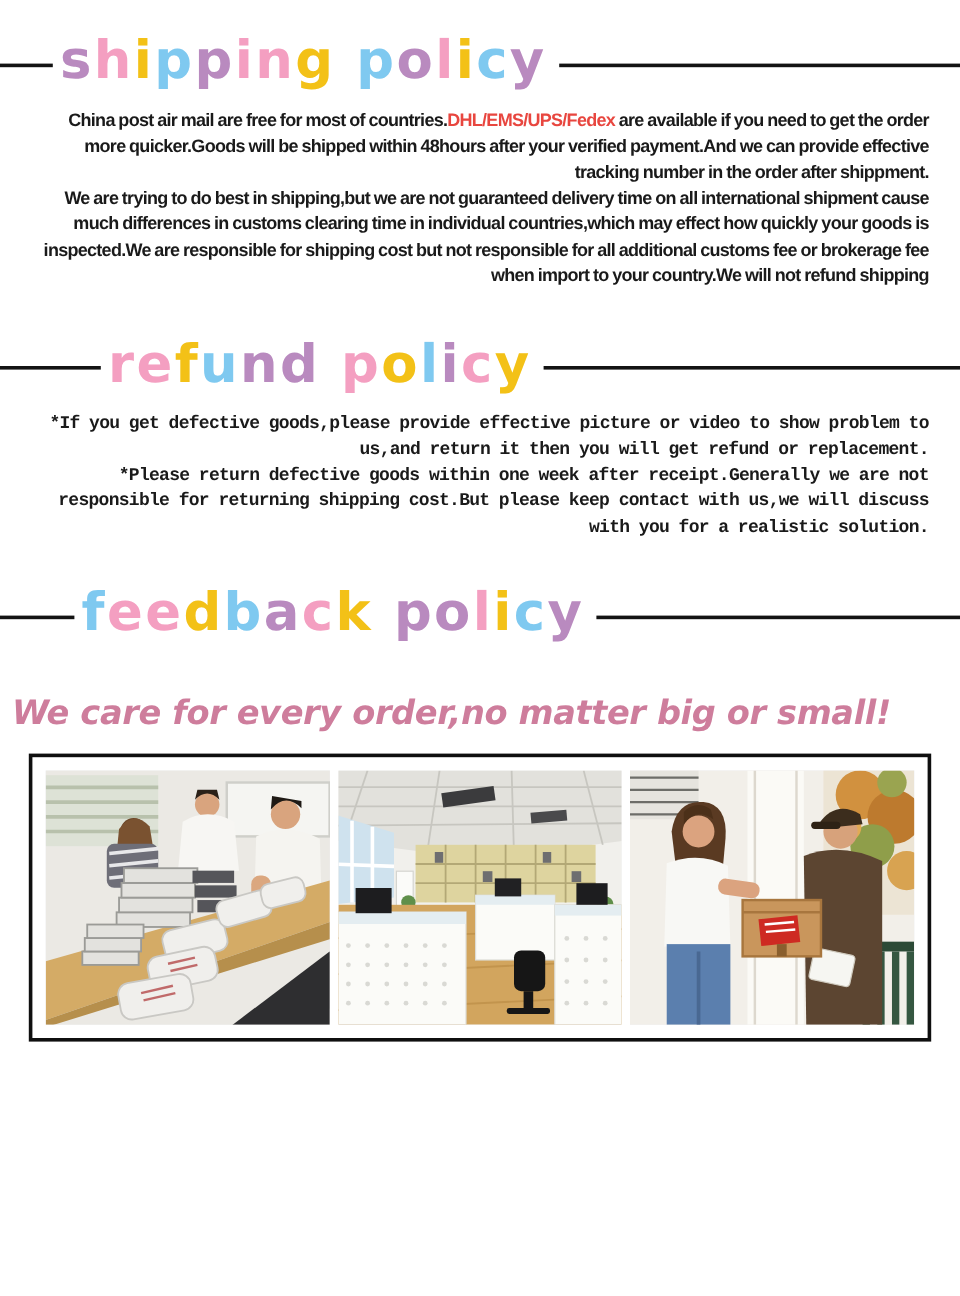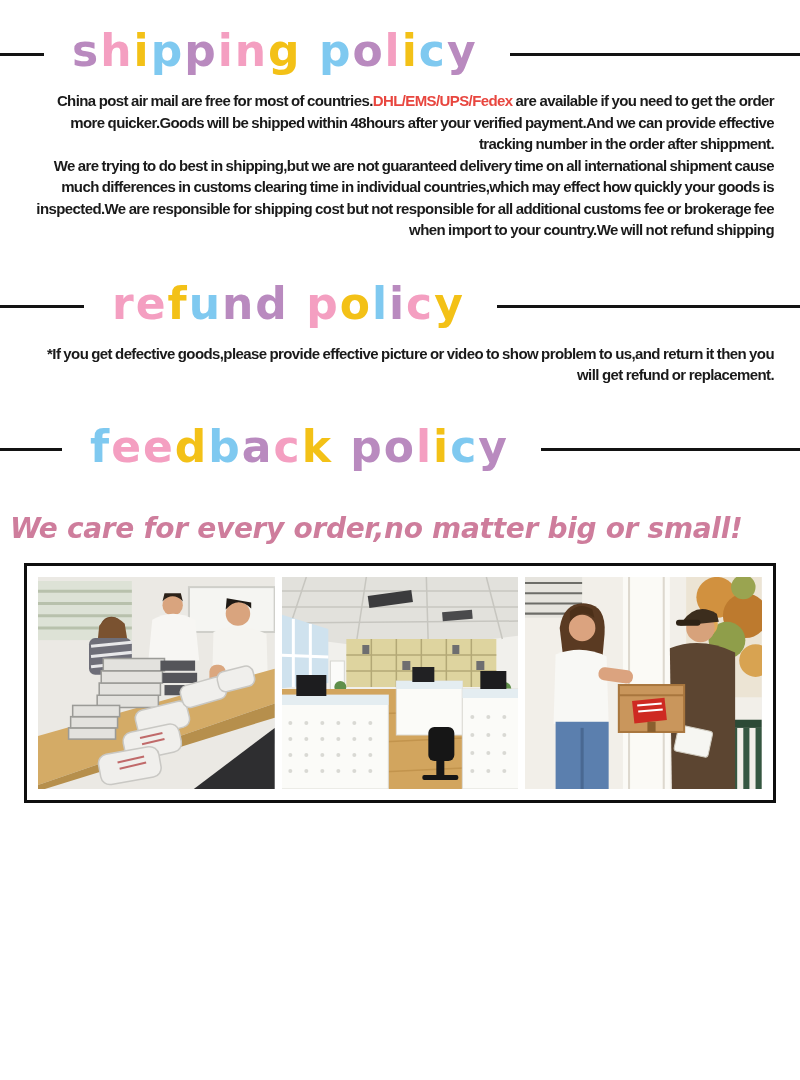--- a/index.html
+++ b/index.html
@@ -3,21 +3,21 @@
 <meta charset="utf-8">
 <style>
   html,body { margin:0; padding:0; }
   body {
     width:800px; background:#ffffff; color:#1a1a1a;
     font-family:"Liberation Sans", sans-serif;
     -webkit-font-smoothing:antialiased;
   }
 
   
-  .heading-row { display:flex; align-items:center;gap:22px; }
+  .heading-row { display:flex; align-items:center; }
   .rule { height:3px; background:#131313; }
   .rule-right { flex:1; }
   .bubble {
     margin:0; font-family:"DejaVu Sans", sans-serif; font-weight:bold;
     font-size:44px; line-height:1.05; letter-spacing:2px; white-space:pre;
     padding:0 10px 6px 6px;
   }
   .row-shipping { margin-top:28px; }
   .row-shipping .rule-left { width:44px; }
   .row-refund   { margin-top:40px; }
@@ -25,21 +25,21 @@
   .row-feedback { margin-top:38px;justify-content:flex-end; }
   .row-feedback .rule-left { width:62px; }
 
   
   .copy {
     margin:10px 26px 0; font-size:15px; font-weight:bold;
     letter-spacing:-0.6px; word-spacing:-0.5px; line-height:21.5px;
   }
   .copy p { margin:0;text-align:right; }
   .red { color:#e8463f; }
-  .item { padding-left:8px; text-indent:-8px; margin-bottom:7px; }
+  .item { padding-left:8px; text-indent:-8px; margin-bottom:7px;font-family:Liberation Mono, monospace; }
   .footer-line { padding-left:10px; margin-top:12px; }
 
   
   .tagline {
     margin:36px 10px 0; white-space:nowrap;
     font-family:"DejaVu Sans", sans-serif; font-weight:bold; font-style:italic;
     font-size:28px; letter-spacing:-0.3px; color:#ce7d9c;
   }
 
   
@@ -66,20 +66,21 @@
 </section>
 
 <section>
   <div class="heading-row row-refund">
     <span class="rule rule-left"></span>
     <h2 class="bubble"><span style="color: rgb(244, 159, 193);">r</span><span style="color: rgb(244, 159, 193);">e</span><span style="color: rgb(243, 193, 23);">f</span><span style="color: rgb(127, 201, 240);">u</span><span style="color: rgb(185, 138, 191);">n</span><span style="color: rgb(185, 138, 191);">d</span><span> </span><span style="color: rgb(244, 159, 193);">p</span><span style="color: rgb(243, 193, 23);">o</span><span style="color: rgb(127, 201, 240);">l</span><span style="color: rgb(185, 138, 191);">i</span><span style="color: rgb(244, 159, 193);">c</span><span style="color: rgb(243, 193, 23);">y</span></h2>
     <span class="rule rule-right"></span>
   </div>
   <div class="copy">
     <p class="item">*If you get defective goods,please provide effective picture or video to show problem to us,and  return it then you will get refund or replacement.</p>
+    <p class="item">*Please return defective goods within one week after receipt.Generally we are not responsible for returning shipping cost.But please keep contact with us,we will discuss with you for a realistic solution.</p>
   </div>
 </section>
 
 <section>
   <div class="heading-row row-feedback">
     <span class="rule rule-left"></span>
     <h2 class="bubble"><span style="color: rgb(127, 201, 240);">f</span><span style="color: rgb(244, 159, 193);">e</span><span style="color: rgb(244, 159, 193);">e</span><span style="color: rgb(243, 193, 23);">d</span><span style="color: rgb(127, 201, 240);">b</span><span style="color: rgb(185, 138, 191);">a</span><span style="color: rgb(244, 159, 193);">c</span><span style="color: rgb(243, 193, 23);">k</span><span> </span><span style="color: rgb(185, 138, 191);">p</span><span style="color: rgb(185, 138, 191);">o</span><span style="color: rgb(244, 159, 193);">l</span><span style="color: rgb(243, 193, 23);">i</span><span style="color: rgb(127, 201, 240);">c</span><span style="color: rgb(185, 138, 191);">y</span></h2>
     <span class="rule rule-right"></span>
   </div>
   <div class="copy">

